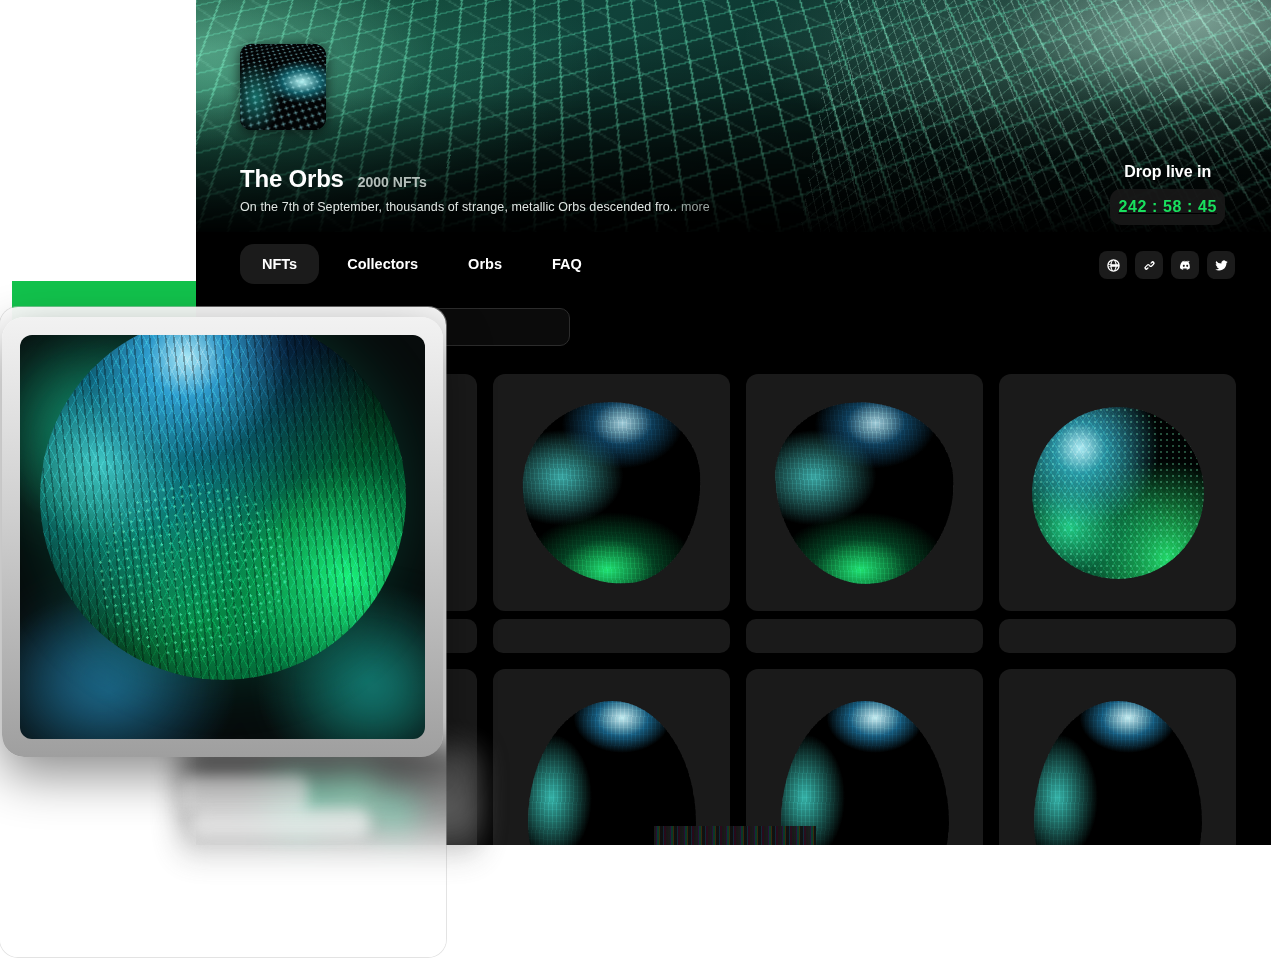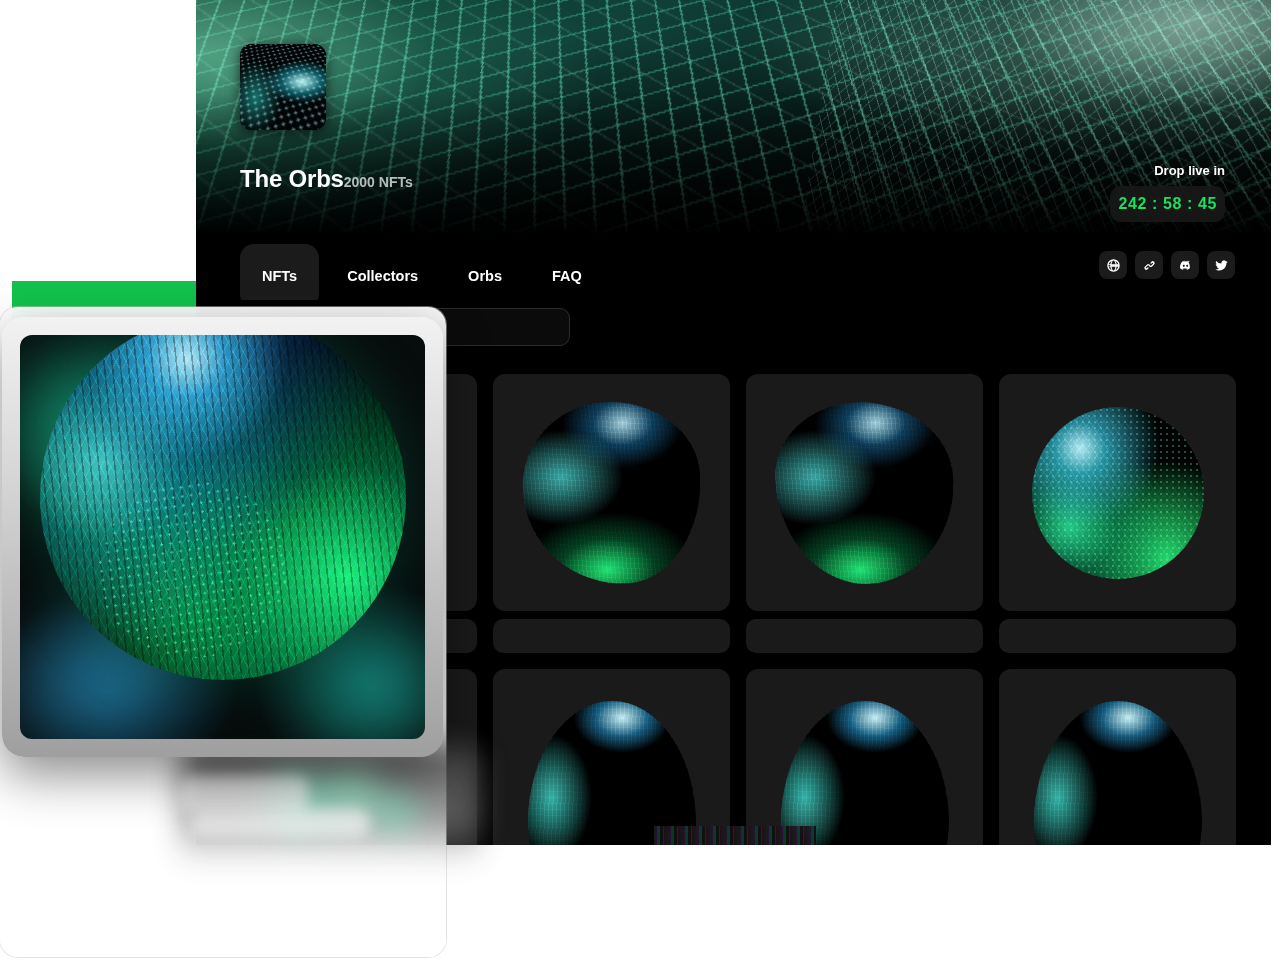--- a/index.html
+++ b/index.html
@@ -72,45 +72,46 @@
       #020405;
   }
   .avatar .dots {
     position: absolute; inset: -20%;
     background-image: radial-gradient(rgba(160,245,255,0.75) 0.9px, rgba(0,0,0,0) 1.1px);
     background-size: 5px 5px;
     transform: perspective(120px) rotateX(34deg) rotateZ(-16deg) scale(1.3);
     mix-blend-mode: screen; opacity: .8;
   }
 
-  .title-row { position: absolute; left: 44px; top: 165px; display: flex; align-items: baseline; }
+  .title-row { position: absolute; left: 44px; top: 165px; display: flex; align-items: baseline; gap: 14px; }
   .coll-title { font-size: 24px; font-weight: 700; color: #fff; letter-spacing: -.2px; }
   .coll-count { font-size: 14px; font-weight: 600; color: #d3dcd8; opacity: .85; }
   .coll-desc {
     position: absolute; left: 44px; top: 200px;
     font-size: 12.5px; color: #dfe6e3; letter-spacing: .1px;
     text-shadow: 0 1px 3px rgba(0,0,0,.9);
   }
   .coll-desc .more { color: #9aa5a1; margin-left: 4px; }
 
   
   .drop-wrap { position: absolute; right: 46px; top: 163px; text-align: center; }
-  .drop-label { font-size: 13px; font-weight: 700; color: #ffffff; text-shadow: 0 1px 4px #000; text-align: right; }
+  .drop-label { font-size: 16px; font-weight: 700; color: #ffffff; text-shadow: 0 1px 4px #000; }
   .drop-box {
     margin-top: 8px; background: rgba(24,24,24,.93); border-radius: 11px;
     padding: 9px 8px;
+    text-decoration: underline;
   }
   .drop-time { font-size: 16px; font-weight: 700; color: #19e05e; letter-spacing: .6px; white-space: nowrap; }
 
   
   .nav { position: absolute; left: 0; top: 232px; width: 1075px; height: 68px; background: #000; }
   .tabs { position: absolute; left: 44px; top: 12px; display: flex; align-items: center; gap: 6px; }
   .tab {
     font-size: 14.5px; font-weight: 700; color: #ffffff;
-    padding: 24px 22px; border-radius: 14px; cursor: pointer; background: transparent;
+    padding: 12px 22px; border-radius: 14px; cursor: pointer; background: transparent;
     border: none; font-family: inherit; white-space: nowrap;
   }
   .tab.active { background: #1b1b1b; }
   .socials { position: absolute; right: 36px; top: 19px; display: flex; gap: 8px; }
   .soc {
     width: 28px; height: 28px; border-radius: 8px; background: #1b1b1b;
     display: flex; align-items: center; justify-content: center; cursor: pointer;
   }
   .soc svg { width: 15px; height: 15px; fill: #fff; }
 
@@ -325,20 +326,23 @@
       <div class="avatar">
         <div class="inner"></div>
         <div class="dots"></div>
       </div>
 
       <div class="title-row">
         <div class="coll-title">The Orbs</div>
         <div class="coll-count">2000 NFTs</div>
       </div>
 
+      <div class="coll-desc">
+        <span>On the 7th of September, thousands of strange, metallic Orbs descended fro..</span><span class="more">more</span>
+      </div>
 
       <div class="drop-wrap">
         <div class="drop-label">Drop live in</div>
         <div class="drop-box">
           <div class="drop-time">242 : 58 : 45</div>
         </div>
       </div>
     </div>
 
     <div class="nav">

